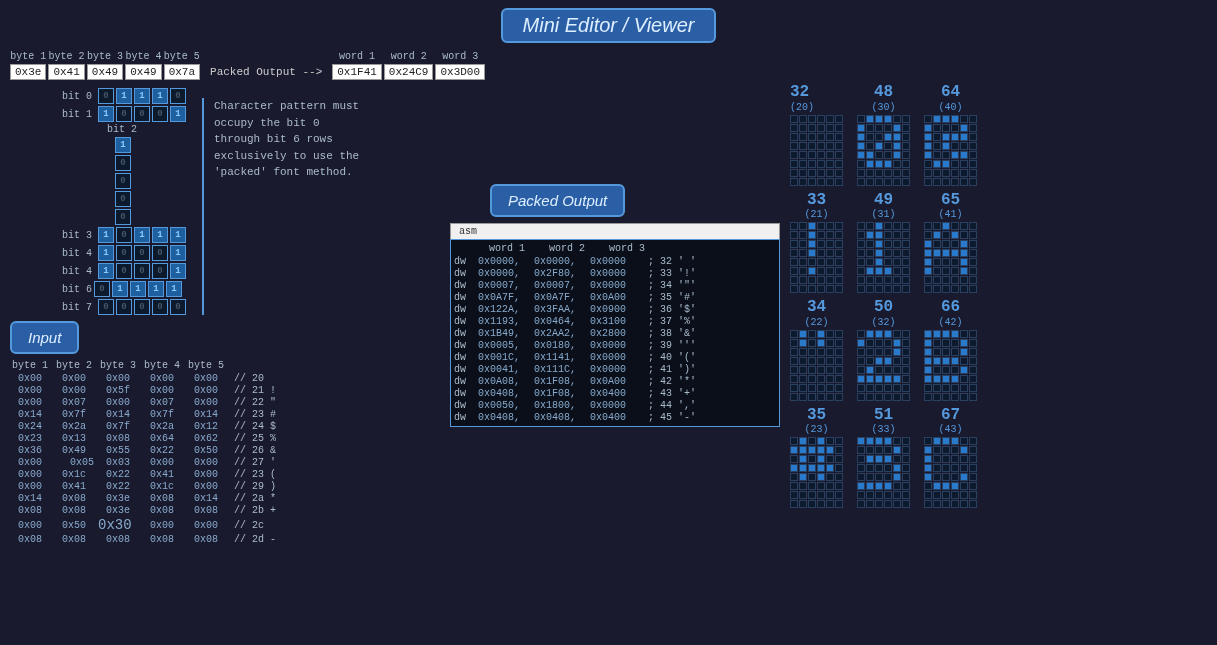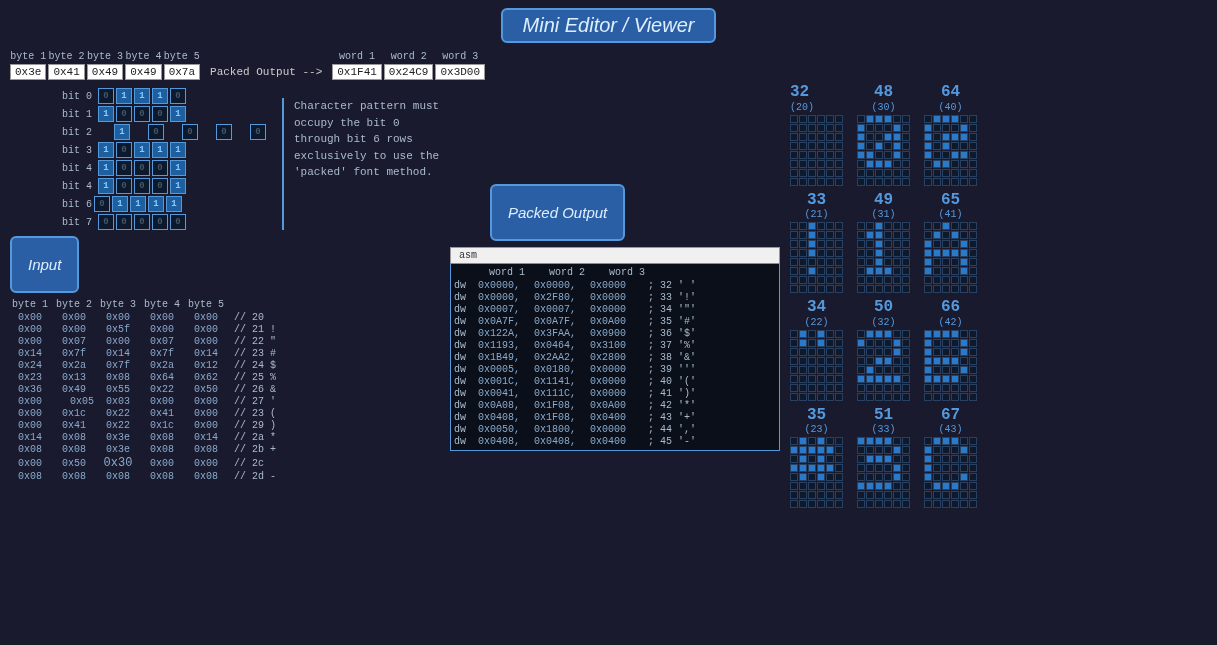--- a/index.html
+++ b/index.html
@@ -75,21 +75,21 @@
       align-self: flex-end;
       padding-bottom: 2px;
       margin: 0 6px;
     }
 
     .section-title {
       display: inline-block;
       background: #2a5fa5;
       border: 2px solid #5599dd;
       border-radius: 6px;
-      padding: 18px 16px;
+      padding: 6px 16px;
       font-style: italic;
       font-size: 15px;
       color: #ddeeff;
       font-family: Arial, sans-serif;
       margin-bottom: 4px;
     }
 
     .asm-tab {
       background: #f0f0f0;
       color: #333;
@@ -173,21 +173,21 @@
               <div style="width: 16px; height: 16px; border: 1px solid rgb(85, 153, 221); display: flex; align-items: center; justify-content: center; font-size: 9px; font-weight: bold; background: rgb(13, 26, 46); color: rgb(68, 85, 102);">0</div>
             </div>
             <div style="display: flex; align-items: center; gap: 2px;">
               <div style="font-size: 10px; color: rgb(170, 187, 204); width: 32px; text-align: right; margin-right: 4px;">bit 1</div>
               <div style="width: 16px; height: 16px; border: 1px solid rgb(85, 153, 221); display: flex; align-items: center; justify-content: center; font-size: 9px; font-weight: bold; background: rgb(30, 95, 160); color: rgb(136, 204, 255);">1</div>
               <div style="width: 16px; height: 16px; border: 1px solid rgb(85, 153, 221); display: flex; align-items: center; justify-content: center; font-size: 9px; font-weight: bold; background: rgb(13, 26, 46); color: rgb(68, 85, 102);">0</div>
               <div style="width: 16px; height: 16px; border: 1px solid rgb(85, 153, 221); display: flex; align-items: center; justify-content: center; font-size: 9px; font-weight: bold; background: rgb(13, 26, 46); color: rgb(68, 85, 102);">0</div>
               <div style="width: 16px; height: 16px; border: 1px solid rgb(85, 153, 221); display: flex; align-items: center; justify-content: center; font-size: 9px; font-weight: bold; background: rgb(13, 26, 46); color: rgb(68, 85, 102);">0</div>
               <div style="width: 16px; height: 16px; border: 1px solid rgb(85, 153, 221); display: flex; align-items: center; justify-content: center; font-size: 9px; font-weight: bold; background: rgb(30, 95, 160); color: rgb(136, 204, 255);">1</div>
             </div>
-            <div style="display: flex; align-items: center; gap: 18px;">
+            <div style="display: flex; align-items: center; gap: 2px; flex-direction: column;">
               <div style="font-size: 10px; color: rgb(170, 187, 204); width: 32px; text-align: right; margin-right: 4px;">bit 2</div>
               <div style="width: 16px; height: 16px; border: 1px solid rgb(85, 153, 221); display: flex; align-items: center; justify-content: center; font-size: 9px; font-weight: bold; background: rgb(30, 95, 160); color: rgb(136, 204, 255);">1</div>
               <div style="width: 16px; height: 16px; border: 1px solid rgb(85, 153, 221); display: flex; align-items: center; justify-content: center; font-size: 9px; font-weight: bold; background: rgb(13, 26, 46); color: rgb(68, 85, 102);">0</div>
               <div style="width: 16px; height: 16px; border: 1px solid rgb(85, 153, 221); display: flex; align-items: center; justify-content: center; font-size: 9px; font-weight: bold; background: rgb(13, 26, 46); color: rgb(68, 85, 102);">0</div>
               <div style="width: 16px; height: 16px; border: 1px solid rgb(85, 153, 221); display: flex; align-items: center; justify-content: center; font-size: 9px; font-weight: bold; background: rgb(13, 26, 46); color: rgb(68, 85, 102);">0</div>
               <div style="width: 16px; height: 16px; border: 1px solid rgb(85, 153, 221); display: flex; align-items: center; justify-content: center; font-size: 9px; font-weight: bold; background: rgb(13, 26, 46); color: rgb(68, 85, 102);">0</div>
             </div>
             <div style="display: flex; align-items: center; gap: 2px;">
               <div style="font-size: 10px; color: rgb(170, 187, 204); width: 32px; text-align: right; margin-right: 4px;">bit 3</div>
               <div style="width: 16px; height: 16px; border: 1px solid rgb(85, 153, 221); display: flex; align-items: center; justify-content: center; font-size: 9px; font-weight: bold; background: rgb(30, 95, 160); color: rgb(136, 204, 255);">1</div>
@@ -337,21 +337,21 @@
               <div style="font-size: 10px; color: rgb(136, 170, 204); width: 40px; text-align: center;">0x08</div>
               <div style="font-size: 10px; color: rgb(136, 170, 204); width: 40px; text-align: center;">0x08</div>
               <div style="font-size: 10px; color: rgb(136, 170, 204); width: 40px; text-align: center;">0x3e</div>
               <div style="font-size: 10px; color: rgb(136, 170, 204); width: 40px; text-align: center;">0x08</div>
               <div style="font-size: 10px; color: rgb(136, 170, 204); width: 40px; text-align: center;">0x08</div>
               <div style="font-size: 10px; color: rgb(170, 187, 204); margin-left: 4px;">// 2b +</div>
             </div>
             <div style="display: flex; align-items: center; gap: 4px;">
               <div style="font-size: 10px; color: rgb(136, 170, 204); width: 40px; text-align: center;">0x00</div>
               <div style="font-size: 10px; color: rgb(136, 170, 204); width: 40px; text-align: center;">0x50</div>
-              <div style="font-size: 12px; color: rgb(136, 170, 204); width: 40px; text-align: center;">0x30</div>
+              <div style="font-size: 14px; color: rgb(136, 170, 204); width: 40px; ">0x30</div>
               <div style="font-size: 10px; color: rgb(136, 170, 204); width: 40px; text-align: center;">0x00</div>
               <div style="font-size: 10px; color: rgb(136, 170, 204); width: 40px; text-align: center;">0x00</div>
               <div style="font-size: 10px; color: rgb(170, 187, 204); margin-left: 4px;">// 2c</div>
             </div>
             <div style="display: flex; align-items: center; gap: 4px;">
               <div style="font-size: 10px; color: rgb(136, 170, 204); width: 40px; text-align: center;">0x08</div>
               <div style="font-size: 10px; color: rgb(136, 170, 204); width: 40px; text-align: center;">0x08</div>
               <div style="font-size: 10px; color: rgb(136, 170, 204); width: 40px; text-align: center;">0x08</div>
               <div style="font-size: 10px; color: rgb(136, 170, 204); width: 40px; text-align: center;">0x08</div>
               <div style="font-size: 10px; color: rgb(136, 170, 204); width: 40px; text-align: center;">0x08</div>

